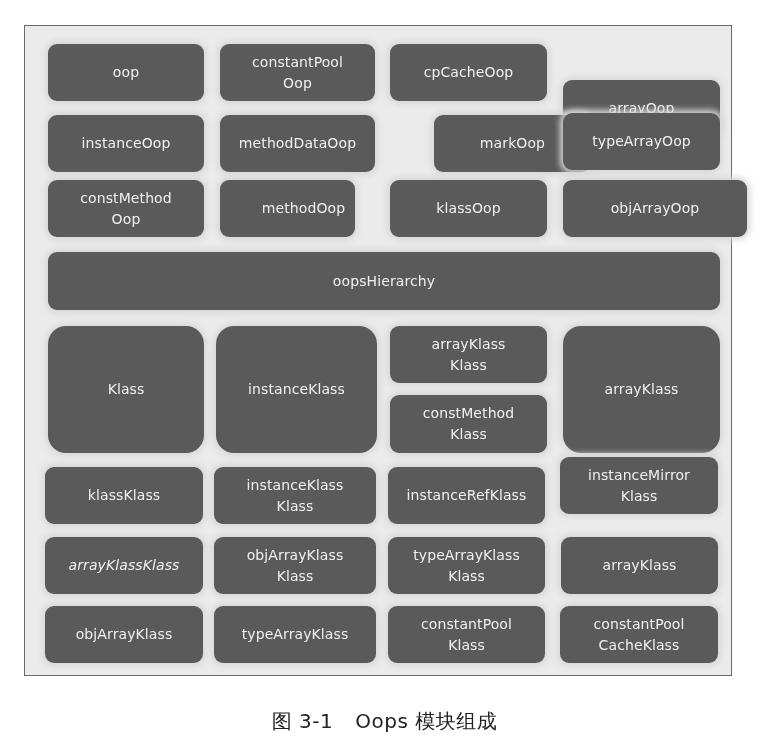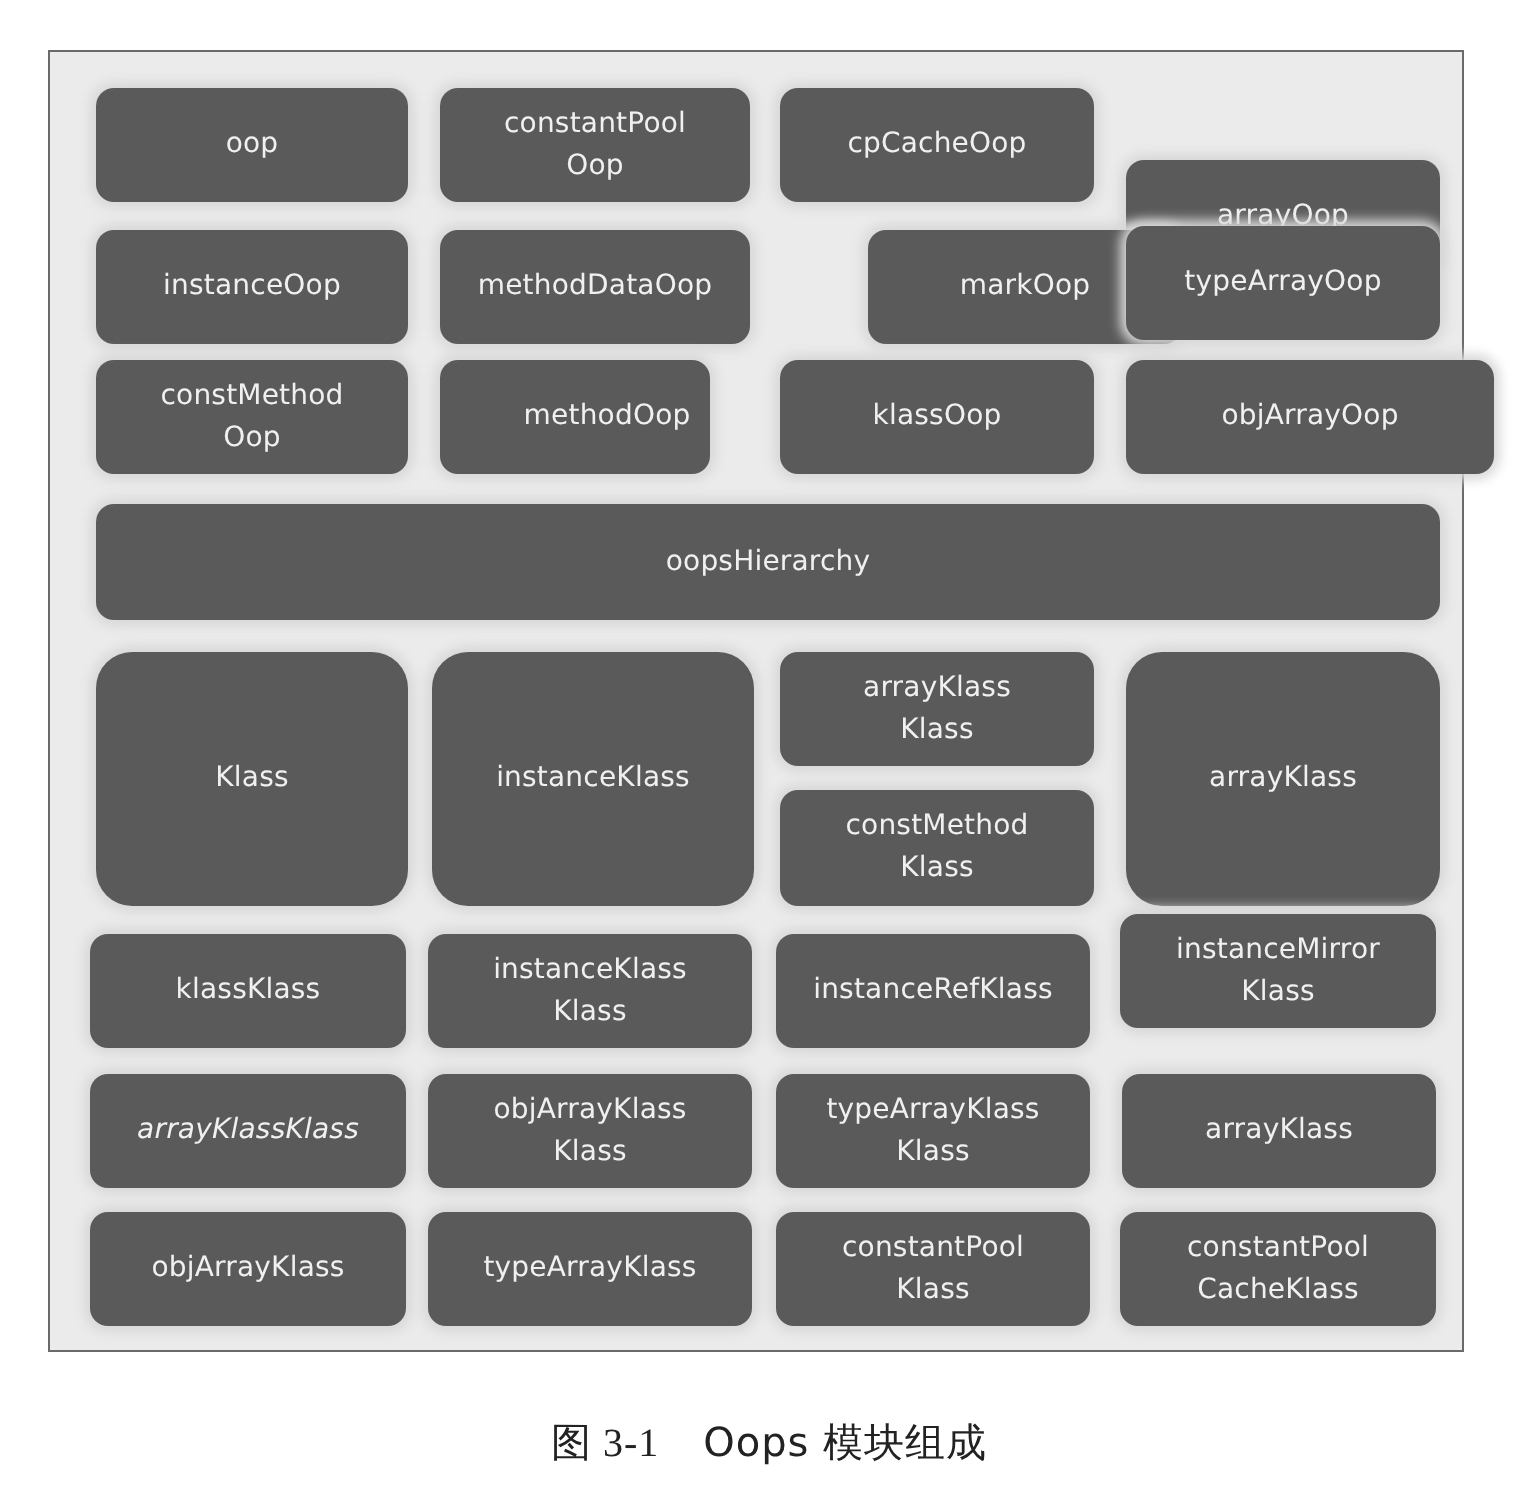--- a/index.html
+++ b/index.html
@@ -48,21 +48,21 @@
       position: absolute;
       left: 0;
       width: 769px;
       top: 708px;
       text-align: center;
       font-size: 20px;
       color: #222222;
       font-family: "DejaVu Sans", sans-serif;
       letter-spacing: 0.5px;
     }
-    .caption .label { margin-right: 22px; font-family: Liberation Serif, serif; }
+    .caption .label { margin-right: 22px; }
   </style>
 </head>
 <body>
 
 <div class="frame"></div>
 
 <div class="box" style="left:48px;top:44px;width:156px;height:57px;">oop</div>
 <div class="box" style="left:220px;top:44px;width:155px;height:57px;">constantPool
 Oop</div>
 <div class="box" style="left:390px;top:44px;width:157px;height:57px;">cpCacheOop</div>

